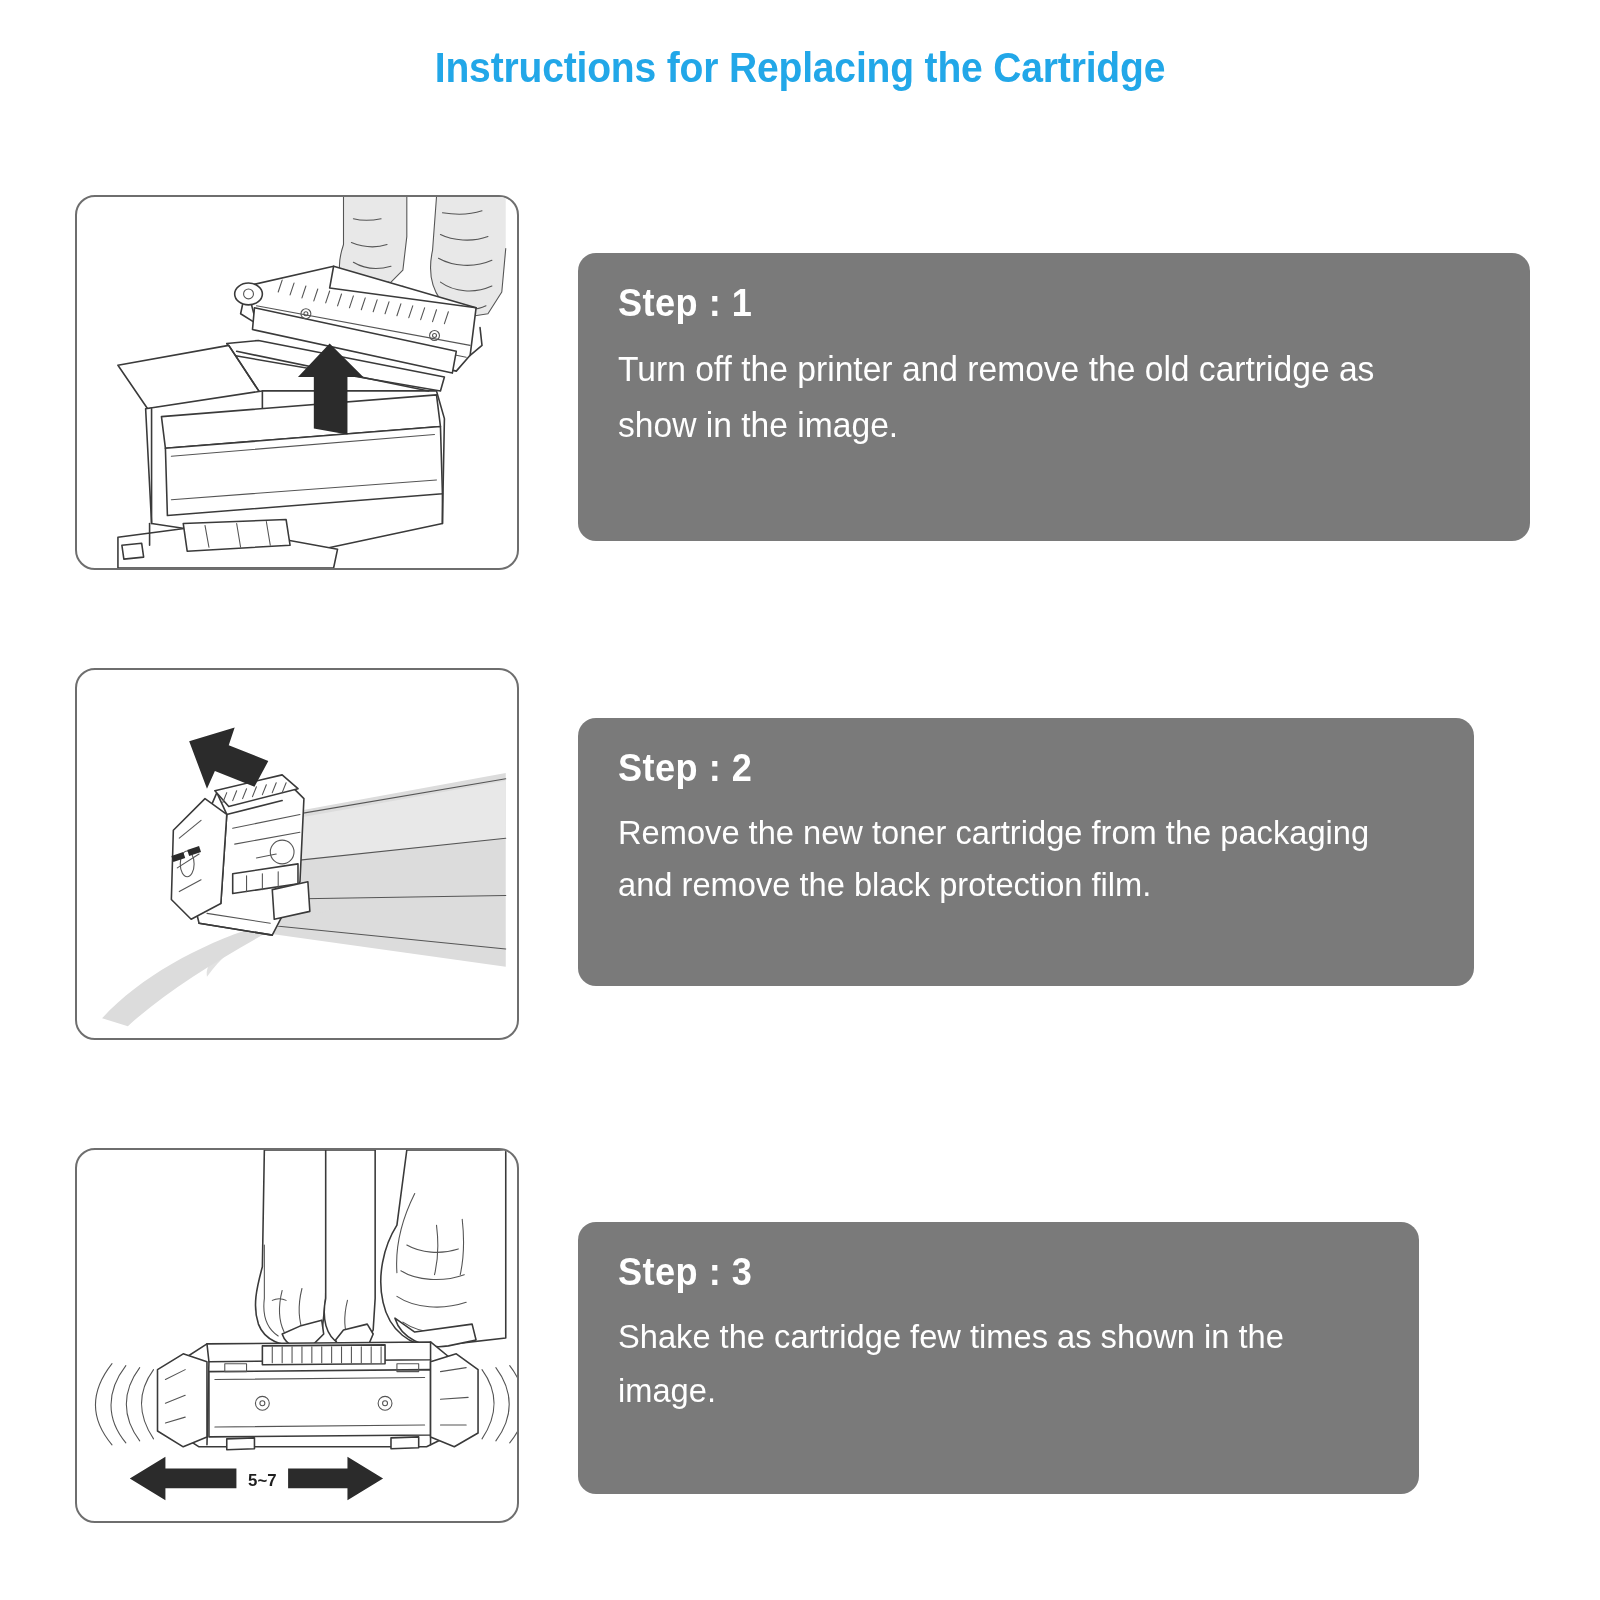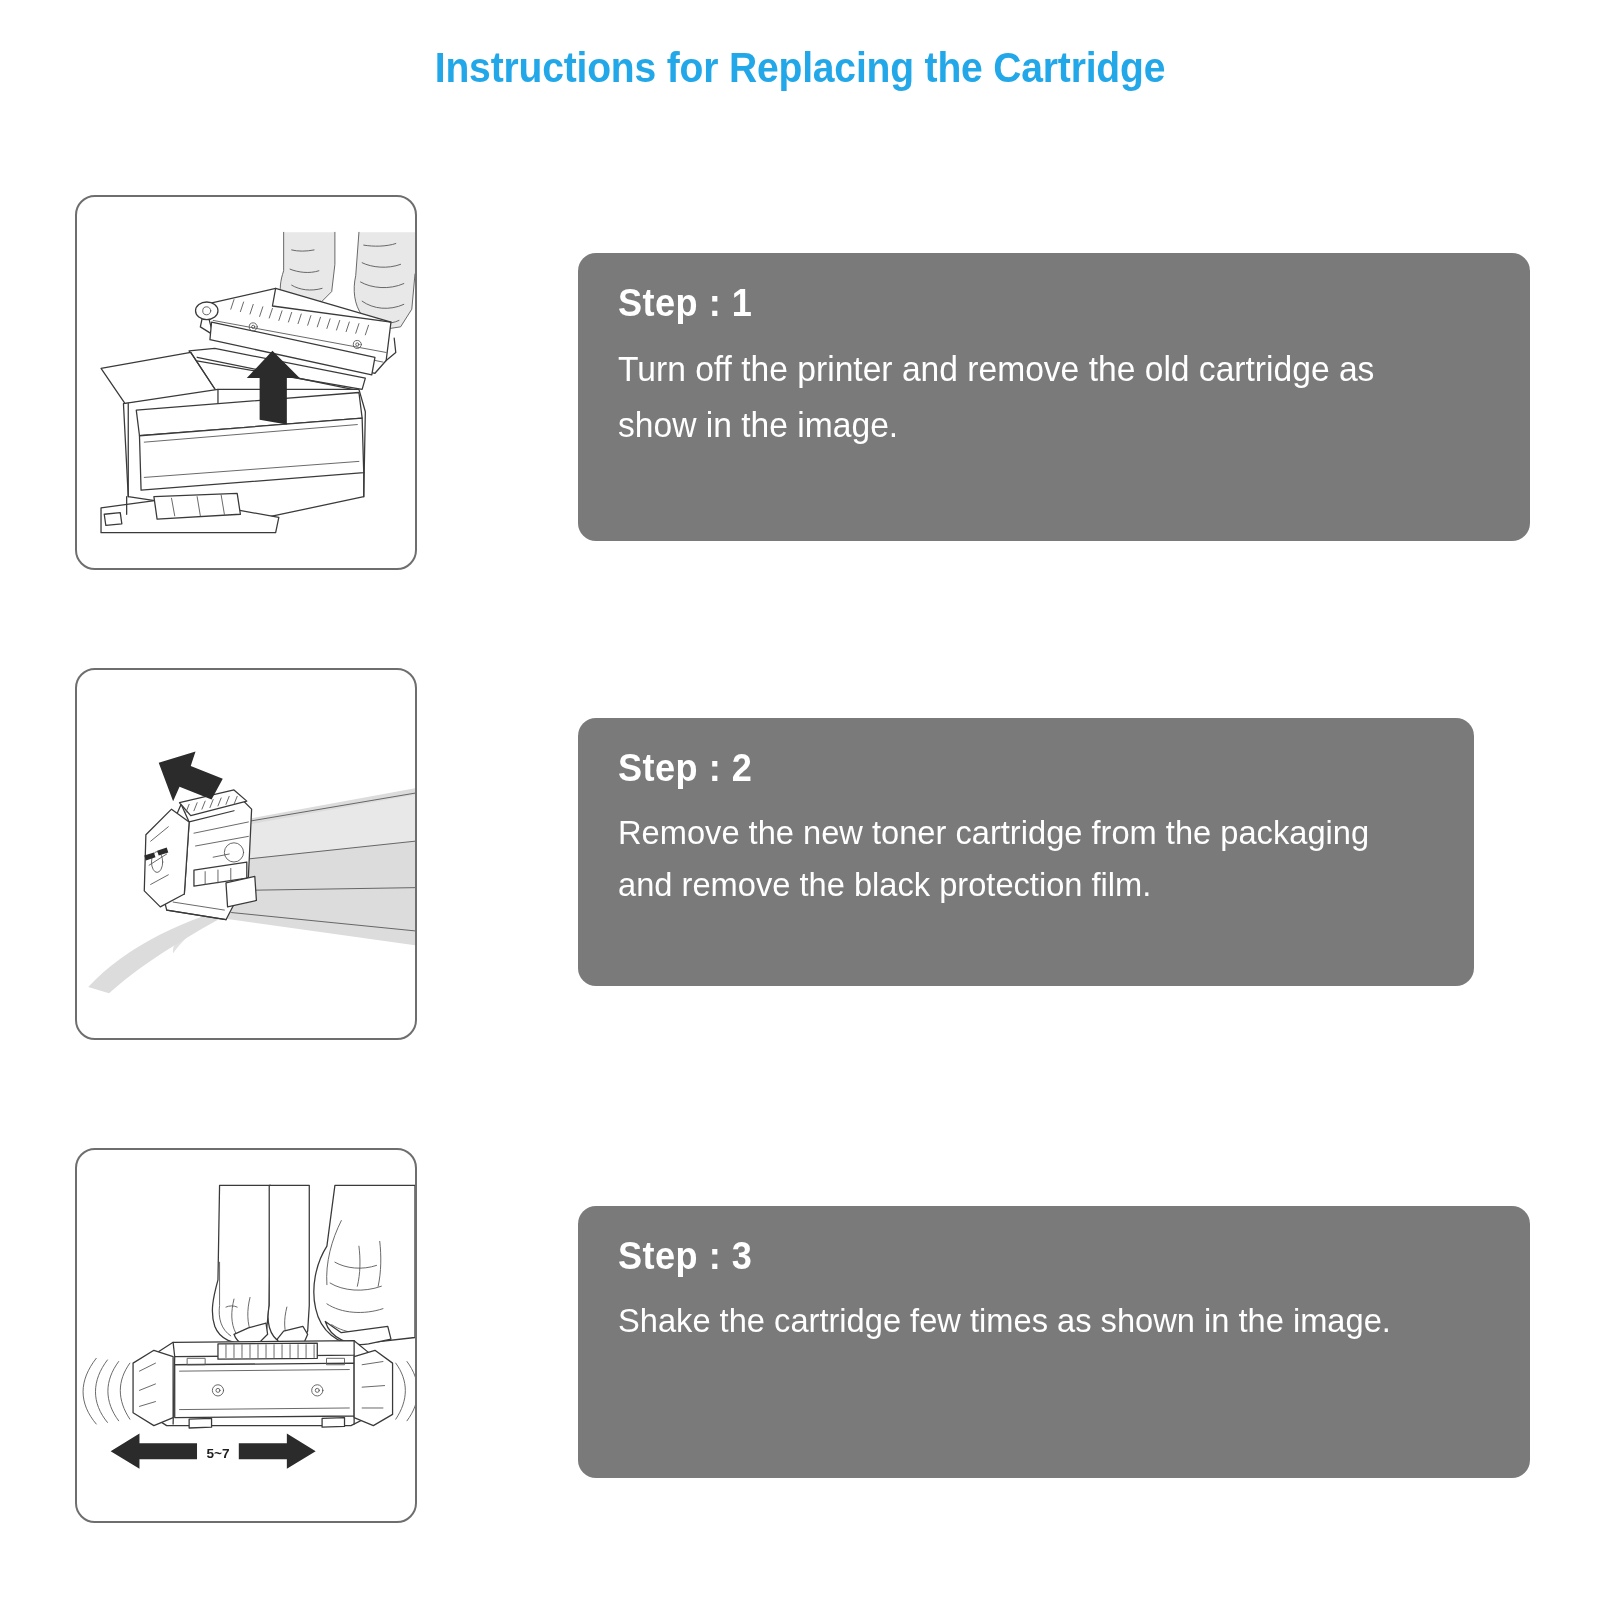--- a/index.html
+++ b/index.html
@@ -39,21 +39,21 @@
     width: 1600px;
   }
   #row-1 { top: 195px; }
   #row-2 { top: 668px; }
   #row-3 { top: 1148px; }
 
   
   .illus-card {
     position: absolute;
     left: 75px;
-    width: 342px;
+    width: 444px;
     box-sizing: border-box;
     border: 2px solid #6e6e6e;
     border-radius: 20px;
     background: #ffffff;
     overflow: hidden;
   }
   #illus-1 { top: 0; height: 375px; }
   #illus-2 { top: 0; height: 372px; }
   #illus-3 { top: 0; height: 375px; }
   .illus-card svg { display: block; width: 100%; height: 100%; }
@@ -62,21 +62,21 @@
   .step-card {
     position: absolute;
     background: #7a7a7a;
     border-radius: 18px;
     box-sizing: border-box;
     padding: 30px 53px 24px 40px;
     color: #ffffff;
   }
   #step-card-1 { left: 578px; top: 58px;  width: 952px; height: 288px; }
   #step-card-2 { left: 578px; top: 50px;  width: 896px; height: 268px; }
-  #step-card-3 { left: 578px; top: 58px;  width: 952px; height: 272px; }
+  #step-card-3 { left: 578px; top: 74px;  width: 841px; height: 272px; }
 
   .step-label {
     font-family: "Liberation Sans", sans-serif;
     font-weight: bold;
     font-size: 38px;
     line-height: 1.1;
     letter-spacing: 0.5px;
     color: #ffffff;
     margin-bottom: 16px;
     transform: scaleX(0.95);

